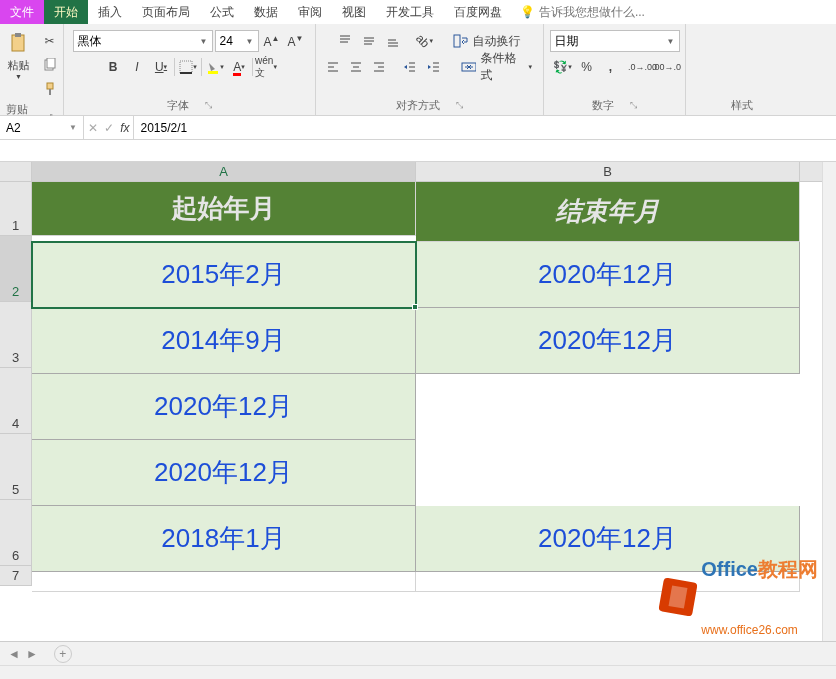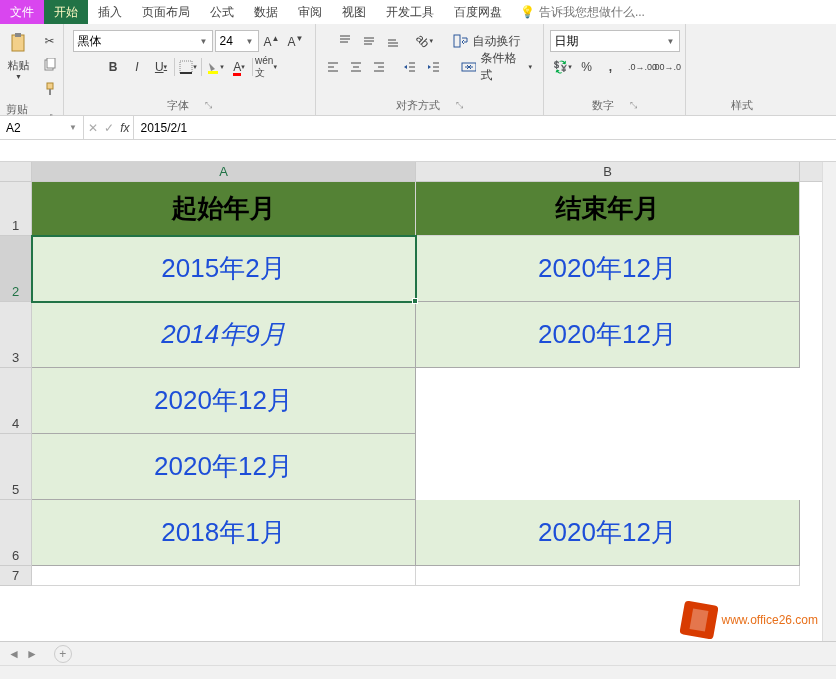--- a/index.html
+++ b/index.html
@@ -40,41 +40,41 @@
 
 .grid-wrap { position: relative; height: 480px; overflow: hidden; }
 .corner { position: absolute; left: 0; top: 0; width: 32px; height: 20px; background: #e6e6e6; border-right: 1px solid #ccc; border-bottom: 1px solid #ccc; }
 .col-headers { position: absolute; left: 32px; top: 0; right: 0; height: 20px; display: flex; background: #e6e6e6; }
 .col-h { border-right: 1px solid #ccc; border-bottom: 1px solid #ccc; display: flex; align-items: center; justify-content: center; font-size: 13px; color: #444; font-family: Arial, sans-serif; }
 .row-headers { position: absolute; left: 0; top: 20px; width: 32px; display: flex; flex-direction: column; background: #e6e6e6; }
 .row-h { border-right: 1px solid #ccc; border-bottom: 1px solid #ccc; display: flex; align-items: flex-end; justify-content: center; font-size: 13px; color: #444; padding-bottom: 2px; font-family: Arial, sans-serif; }
 .cells { position: absolute; left: 32px; top: 20px; }
 .row { display: flex; }
 .cell { border-right: 1px solid #d4d4d4; border-bottom: 1px solid #d4d4d4; display: flex; align-items: center; justify-content: center; font-size: 26px; background: #fff; }
-.cell.header-cell { background: #548235; color: #000000; font-weight: bold; }
+.cell.header-cell { background: #548235; color: #e5e5e5; font-weight: bold; }
 .cell.data-cell { background: #e2efda; color: #1d4ed8; border-right: 1px solid #a9a9a9; border-bottom: 1px solid #a9a9a9; }
 .cell.selected { outline: 2px solid #217346; outline-offset: -1px; position: relative; }
 .fill-handle { position: absolute; right: -3px; bottom: -3px; width: 6px; height: 6px; background: #217346; border: 1px solid #fff; }
 .col-h.sel, .row-h.sel { background: #d2d2d2; color: #217346; }
 
 
 .sheet-bar { position: absolute; bottom: 14px; left: 0; right: 0; height: 24px; border-top: 1px solid #ccc; display: flex; align-items: center; font-size: 12px; background: #f1f1f1; }
 .sheet-nav { display: flex; gap: 6px; padding: 0 8px; color: #888; }
 .sheet-tab { background: #fff; border: 1px solid #aeaeae; border-bottom: 2px solid #217346; padding: 3px 10px; font-size: 11px; color: #217346; }
 .add-sheet { width: 18px; height: 18px; border: 1px solid #ccc; border-radius: 50%; display: flex; align-items: center; justify-content: center; margin-left: 8px; color: #888; cursor: pointer; font-size: 12px; }
 .hscroll { position: absolute; bottom: 0; left: 0; right: 0; height: 14px; background: #f1f1f1; border-top: 1px solid #ddd; }
 .vscroll { position: absolute; right: 0; top: 162px; bottom: 38px; width: 14px; background: #f1f1f1; border-left: 1px solid #ddd; }
 
 
 .watermark { position: absolute; right: 18px; bottom: 42px; text-align: left; display: flex; align-items: center; gap: 6px; }
 .watermark .logo { width: 34px; height: 34px; background: #d83b01; transform: rotate(10deg); border-radius: 4px; position: relative; }
 .watermark .logo::after { content: ""; position: absolute; inset: 4px; background: #fff; clip-path: polygon(20% 10%, 80% 10%, 80% 90%, 20% 90%); opacity: 0.3; }
 .watermark-text .line1 { font-size: 20px; font-weight: bold; color: #2e75b6; }
 .watermark-text .line1 .orange { color: #ed7d31; }
-.watermark-text .line2 { font-size: 12px; color: #e8701b; font-family: Arial, sans-serif; }
+.watermark-text .line2 { font-size: 12px; color: #e8701b; font-family: Arial, sans-serif; margin-top: 40px; }
 
 svg { display: block; }
 .underline { text-decoration: underline; }
 .bold { font-weight: bold; }
 .italic { font-style: italic; }
 </style>
 </head>
 <body>
 
 <div class="tabs">
@@ -351,28 +351,28 @@
       <div class="row-h sel" style="height: 66px;">2</div>
       <div class="row-h" style="height: 66px;">3</div>
       <div class="row-h" style="height: 66px;">4</div>
       <div class="row-h" style="height: 66px;">5</div>
       <div class="row-h" style="height: 66px;">6</div>
       <div class="row-h" style="height: 20px;">7</div>
     </div>
   <div class="cells" id="cells">
       <div class="row">
         <div class="cell header-cell" style="width: 384px; height: 54px;">起始年月</div>
-        <div class="cell header-cell" style="width: 384px; height: 54px;">结束年月</div>
+        <div class="cell header-cell" style="width: 384px; height: 60px; font-style: italic;">结束年月</div>
       </div>
       <div class="row">
         <div class="cell data-cell selected" style="width: 384px; height: 66px;">2015年2月<div class="fill-handle"></div></div>
         <div class="cell data-cell" style="width: 384px; height: 66px;">2020年12月</div>
       </div>
       <div class="row">
-        <div class="cell data-cell" style="width: 384px; height: 66px; font-style: italic;">2014年9月</div>
+        <div class="cell data-cell" style="width: 384px; height: 66px;">2014年9月</div>
         <div class="cell data-cell" style="width: 384px; height: 66px;">2020年12月</div>
       </div>
       <div class="row">
         <div class="cell data-cell" style="width: 384px; height: 66px;">2020年12月</div>
       </div>
       <div class="row">
         <div class="cell data-cell" style="width: 384px; height: 66px;">2020年12月</div>
       </div>
       <div class="row">
         <div class="cell data-cell" style="width: 384px; height: 66px;">2018年1月</div>
@@ -392,15 +392,16 @@
     <span>◄</span>
     <span>►</span>
   </div>
   <div class="add-sheet">+</div>
 </div>
 <div class="hscroll"></div>
 
 <div class="watermark">
   <div class="logo"></div>
   <div class="watermark-text">
+    <div class="line1"><span>Office</span><span class="orange">教程网</span></div>
     <div class="line2">www.office26.com</div>
   </div>
 </div>
 
 </body></html>

